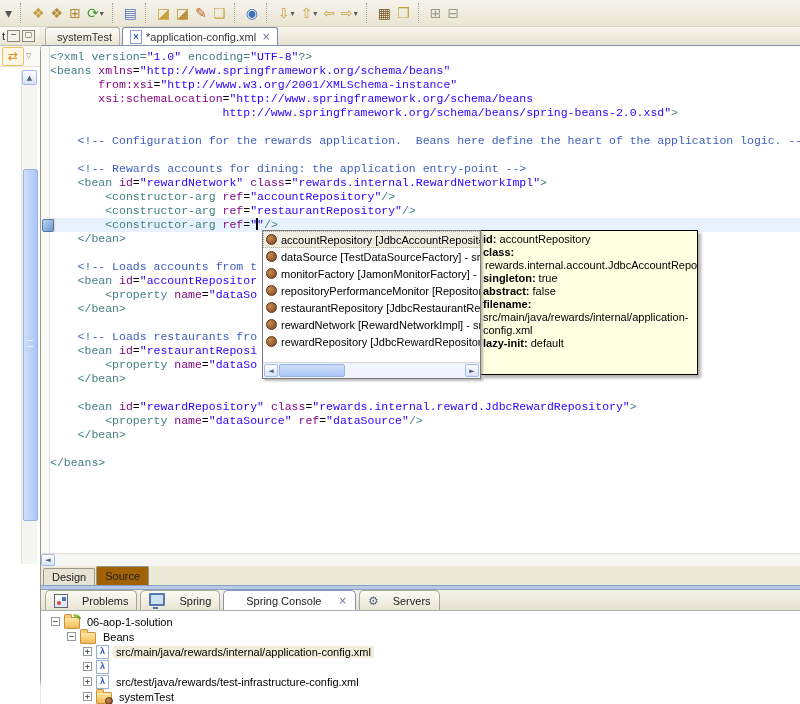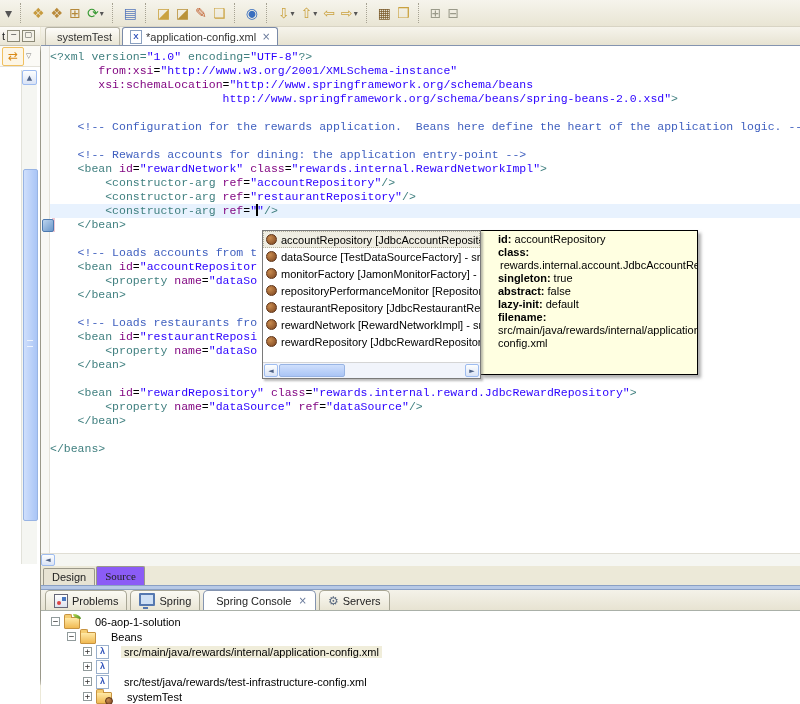--- a/index.html
+++ b/index.html
@@ -56,36 +56,36 @@
     background:linear-gradient(135deg,#bcd4ee,#6b97c9);z-index:3;}
   #line-tick{position:absolute;left:11px;width:3px;height:14px;background:#efc7d2;z-index:2;}
   
   #editor-hscroll{position:absolute;left:0;top:526px;right:0;height:13px;background:#f5f6f2;border-top:1px solid #e0ded4;display:flex;}
   #editor-hscroll .harrow{width:14px;height:12px;}
   
   #ds-tabs{position:absolute;left:0;top:539px;right:0;height:19px;background:var(--chrome_bg,#ece9d8);
     display:flex;align-items:flex-end;padding-left:2px;box-sizing:border-box;}
   .dstab{height:16px;line-height:16px;padding:0 8px;font-size:11px;color:#222;background:#e7e3d3;
     border:1px solid #9a988a;border-bottom:none;margin-right:1px;border-radius:2px 2px 0 0;}
-  .dstab.active{background:#8b5cf6;height:18px;line-height:18px;position:relative;z-index:2;font-family:Liberation Serif, serif;}
+  .dstab.active{background:#a16207;height:18px;line-height:18px;position:relative;z-index:2;}
   #blue-sep{position:absolute;left:0;top:558px;right:0;height:5px;background:var(--accent_blue,#b7c9e6);
     border-top:1px solid #8aa0c4;border-bottom:1px solid #8aa0c4;box-sizing:border-box;}
   
   #bottom-panel{position:absolute;left:0;top:563px;right:0;bottom:0;background:#fff;}
   #bp-tabrow{height:21px;background:linear-gradient(#f4f2e9,#e7e3d2);border-bottom:1px solid #aab0a8;
     display:flex;align-items:flex-end;padding-left:4px;box-sizing:border-box;}
-  .btab{display:inline-flex;align-items:center;gap:4px;height:19px;padding:0 8px;font-size:11px;color:#222;
+  .btab{display:inline-flex;align-items:center;gap:14px;height:19px;padding:0 8px;font-size:11px;color:#222;
     background:linear-gradient(#fbfaf4,#e9e5d4);border:1px solid #a8a695;border-bottom:none;border-radius:5px 5px 0 0;margin-right:3px;}
   .btab.active{background:#fff;border-color:#8494b0;position:relative;z-index:2;}
   .btab .close{color:#67789a;font-size:10px;margin-left:3px;font-family:"DejaVu Sans",sans-serif;}
   #tree{padding-top:3px;}
   .trow-item{height:15px;display:flex;align-items:center;font-size:11px;color:#000;white-space:nowrap;}
   .expander{width:9px;height:9px;box-sizing:border-box;border:1px solid #919b9c;background:#fff;color:#333;
     font-size:9px;line-height:7px;text-align:center;margin-right:4px;flex:none;font-family:"DejaVu Sans Mono",monospace;}
-  .tlabel{padding:0 3px;margin-left:8px;}
+  .tlabel{padding:0 3px;}
   .tlabel.sel{background:var(--selection_cream,#f0edda);}
   
   .ic{display:inline-block;flex:none;}
   .ic-xml-file{width:10px;height:12px;background:#fff;border:1px solid #8aa0c0;font-size:8px;line-height:12px;
     text-align:center;color:#3355bb;font-weight:bold;}
   .ic-spring-config-file{width:11px;height:12px;background:#fff;border:1px solid #9ab0cc;font-size:9px;line-height:11px;
     text-align:center;color:#3355bb;font-weight:bold;margin-right:4px;}
   .ic-bean{width:9px;height:9px;border-radius:50%;background:radial-gradient(circle at 3px 3px,#c98b4e,#7a4420);
     border:1px solid #5e3317;margin-right:4px;}
   .ic-folder,.ic-folder-leaf,.ic-folder-bean{position:relative;width:14px;height:10px;margin:2px 4px 0 0;
@@ -108,21 +108,21 @@
   .pitem{height:17px;display:flex;align-items:center;padding-left:3px;font-size:11px;color:#000;white-space:nowrap;overflow:hidden;}
   .pitem.sel{background:#efede2;outline:1px dotted #b5b29f;outline-offset:-1px;}
   #pscroll{position:absolute;left:0;bottom:0;right:0;height:15px;background:#f1f4fb;border-top:1px solid #d5d5d5;}
   .p-left{position:absolute;left:1px;bottom:1px;width:14px;height:13px;}
   .p-right{position:absolute;right:1px;bottom:1px;width:14px;height:13px;}
   .p-thumb{position:absolute;left:16px;bottom:1px;width:66px;height:13px;border:1px solid #98b4e4;border-radius:2px;
     background:linear-gradient(#cfdffc,#aac5f6);box-sizing:border-box;}
   
   #tooltip{position:absolute;left:480px;top:230px;width:218px;height:145px;background:var(--tooltip_bg,#ffffe1);
     border:1px solid #000;box-shadow:3px 3px 3px rgba(110,110,110,.55);z-index:9;box-sizing:border-box;
-    font-size:11px;line-height:13px;padding:2px 17px;overflow:hidden;}
+    font-size:11px;line-height:13px;padding:2px 2px;overflow:hidden;}
   #tooltip b{font-weight:bold;}
   .ttval-block{padding-left:2px;}
 </style>
 </head>
 <body>
 
 <div id="toolbar">
     <span class="tbtn">
       <span class="tglyph" style="color: rgb(85, 85, 85);">▾</span>
     </span>
@@ -221,20 +221,21 @@
         <span class="close">×</span>
       </div>
     </div>
 
   <div id="editor-body">
     <div id="ruler"></div>
     <div id="ruler-marker" style="top: 173px;"></div>
     <div id="line-tick" style="top: 172px;"></div>
     <div id="code-area">
         <div class="cl"><span class="sx-tag">&lt;?xml version=</span><span class="sx-val">"1.0"</span><span class="sx-tag"> encoding=</span><span class="sx-val">"UTF-8"</span><span class="sx-tag">?&gt;</span></div>
+        <div class="cl"><span class="sx-tag">&lt;beans </span><span class="sx-attr">xmlns</span><span class="sx-eq">=</span><span class="sx-val">"http://www.springframework.org/schema/beans"</span></div>
         <div class="cl"><span class="sx-pl">       </span><span class="sx-attr">from:xsi</span><span class="sx-eq">=</span><span class="sx-val">"http://www.w3.org/2001/XMLSchema-instance"</span></div>
         <div class="cl"><span class="sx-pl">       </span><span class="sx-attr">xsi:schemaLocation</span><span class="sx-eq">=</span><span class="sx-val">"http://www.springframework.org/schema/beans</span></div>
         <div class="cl"><span class="sx-val">                         http://www.springframework.org/schema/beans/spring-beans-2.0.xsd"</span><span class="sx-tag">&gt;</span></div>
         <div class="cl">&nbsp;</div>
         <div class="cl"><span class="sx-pl">    </span><span class="sx-com">&lt;!-- Configuration for the rewards application.  Beans here define the heart of the application logic. --&gt;</span></div>
         <div class="cl">&nbsp;</div>
         <div class="cl"><span class="sx-pl">    </span><span class="sx-com">&lt;!-- Rewards accounts for dining: the application entry-point --&gt;</span></div>
         <div class="cl"><span class="sx-pl">    </span><span class="sx-tag">&lt;bean </span><span class="sx-attr">id</span><span class="sx-eq">=</span><span class="sx-val">"rewardNetwork"</span><span class="sx-pl"> </span><span class="sx-attr">class</span><span class="sx-eq">=</span><span class="sx-val">"rewards.internal.RewardNetworkImpl"</span><span class="sx-tag">&gt;</span></div>
         <div class="cl"><span class="sx-pl">        </span><span class="sx-tag">&lt;constructor-arg </span><span class="sx-attr">ref</span><span class="sx-eq">=</span><span class="sx-val">"accountRepository"</span><span class="sx-tag">/&gt;</span></div>
         <div class="cl"><span class="sx-pl">        </span><span class="sx-tag">&lt;constructor-arg </span><span class="sx-attr">ref</span><span class="sx-eq">=</span><span class="sx-val">"restaurantRepository"</span><span class="sx-tag">/&gt;</span></div>
@@ -360,15 +361,15 @@
     <span class="xp-btn p-right">►</span>
   </div>
 </div>
 
 <div id="tooltip">
     <div><b>id:</b> accountRepository</div>
     <div><b>class:</b></div>
     <div class="ttval-block"> rewards.internal.account.JdbcAccountRepository</div>
     <div><b>singleton:</b> true</div>
     <div><b>abstract:</b> false</div>
+    <div><b>filename:</b> src/main/java/rewards/internal/application-config.xml</div>
     <div><b>lazy-init:</b> default</div>
-    <div><b>filename:</b> src/main/java/rewards/internal/application-config.xml</div>
   </div>
 
 </body></html>

